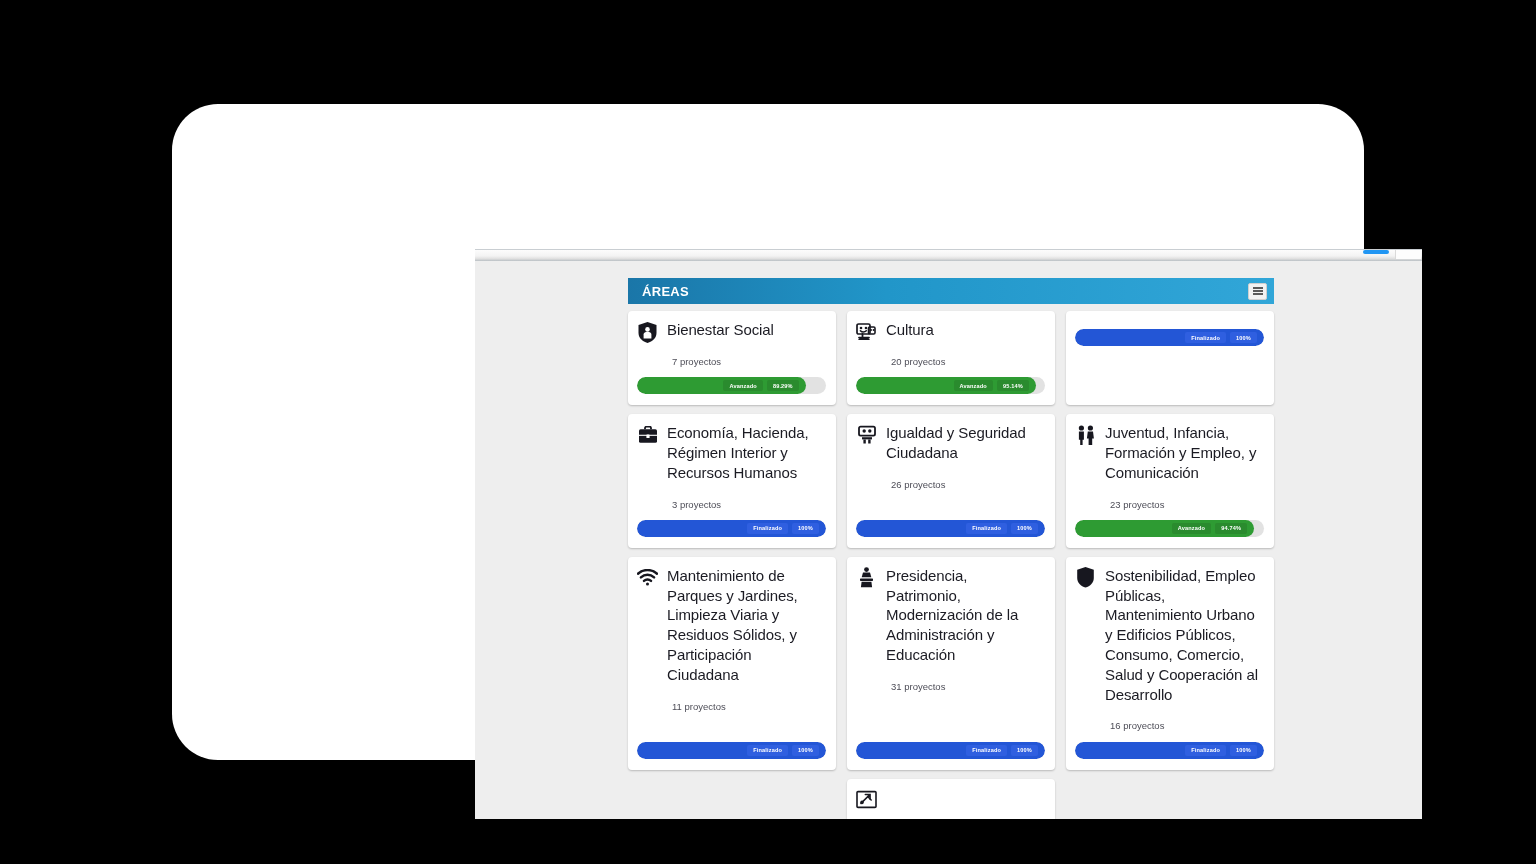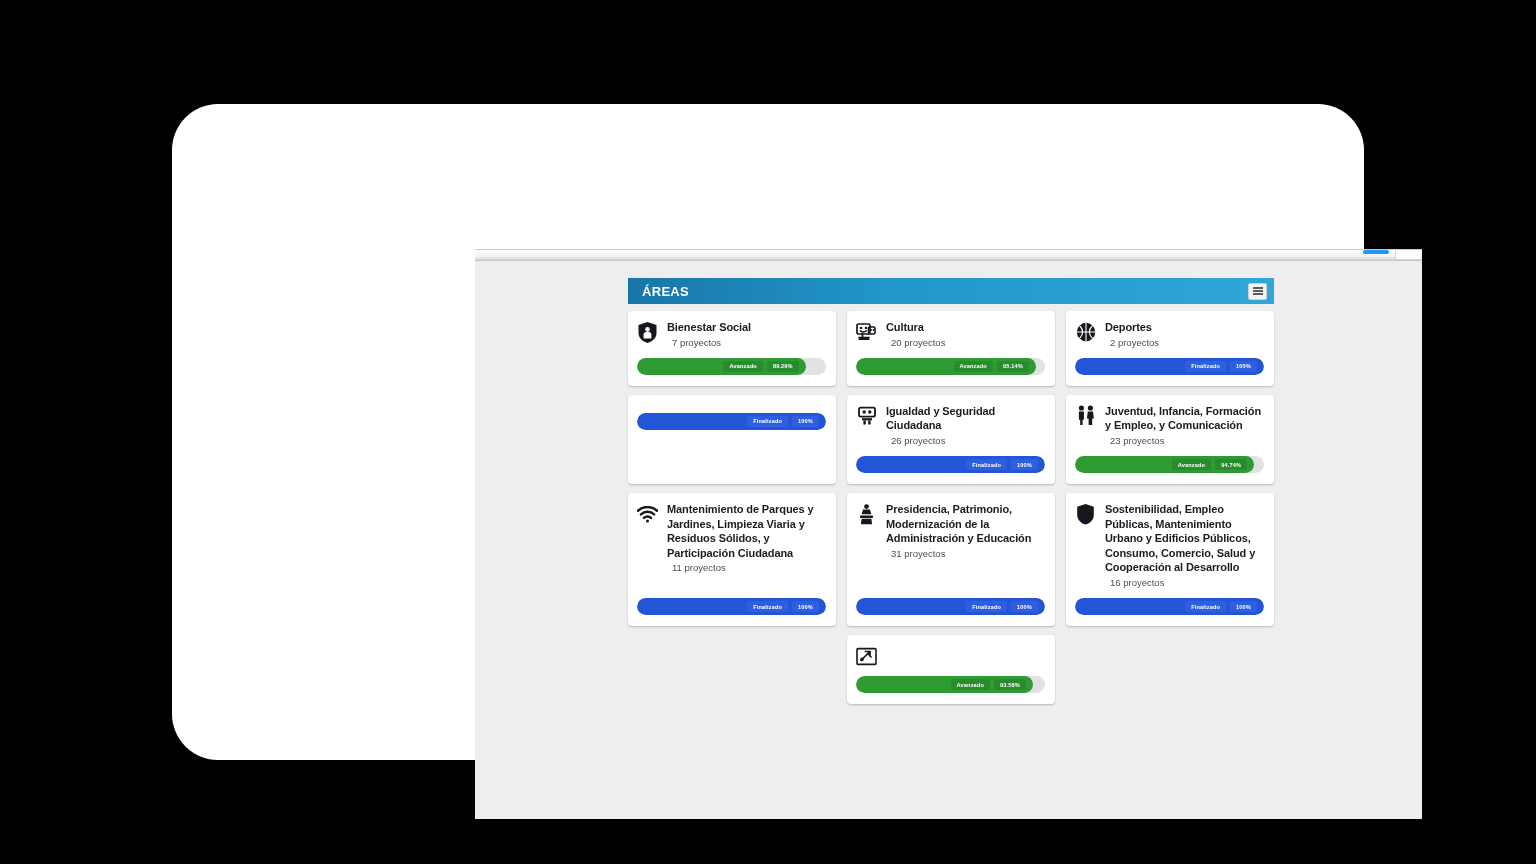--- a/index.html
+++ b/index.html
@@ -106,30 +106,30 @@
   .card-top { display: flex; gap: 9px; align-items: flex-start; flex: 1; }
   .card-icon {
     width: 21px; min-width: 21px; height: 22px;
     display: flex; align-items: center; justify-content: center;
     color: #1c1c24;
     margin-top: 1px;
   }
   .card-icon svg { display:block; }
   .card-text { flex: 1; min-width: 0; }
   .card-title {
-    font-size: 11px;
-    font-weight: bold;
+    font-size: 15px;
+    font-weight: normal;
     color: #1b1b23;
     line-height: 1.32;
     letter-spacing: -.1px;
   }
   .card-count {
     font-size: 9.5px;
     color: #4d4d57;
-    margin-top: 2px;
+    margin-top: 16px;
     padding-left: 5px;
     line-height: 1.3;
   }
 
   
   .progress-wrap {
     margin-top: 9px;
     height: 17px;
     background: #e2e2e2;
     border-radius: 9px;
@@ -229,42 +229,44 @@
                 </div>
               </div>
               <div class="progress-wrap">
                 <div class="progress-fill green" style="width: 95.14%;">
                   <span class="pill">Avanzado</span>
                   <span class="pill">95.14%</span>
                 </div>
               </div>
             </div>
             <div class="area-card">
-              <div class="card-top">
-                <div class="card-icon">
-                  <svg width="20" height="20" viewBox="0 0 20 20">
-                    <circle cx="10" cy="10" r="9.2" fill="#17171f"></circle>
-                    <path d="M10 .8v18.4M.8 10h18.4M3.5 3.5c4 4.2 4 9 0 13M16.5 3.5c-4 4.2-4 9 0 13" stroke="#fff" stroke-width="1.1" fill="none"></path>
-                  </svg>
-                </div>
-                <div class="card-text">
-                  <div class="card-title">Deportes</div>
-                  <div class="card-count">2 proyectos</div>
-                </div>
-              </div>
               <div class="progress-wrap">
                 <div class="progress-fill blue" style="width: 100%;">
                   <span class="pill">Finalizado</span>
                   <span class="pill">100%</span>
                 </div>
               </div>
             </div>
           </div>
           <div class="row">
             <div class="area-card">
+              <div class="card-top">
+                <div class="card-icon">
+                  <svg width="20" height="19" viewBox="0 0 20 19">
+                    <path d="M7 3.2V2.1C7 1.3 7.6.7 8.4.7h3.2c.8 0 1.4.6 1.4 1.4v1.1" fill="none" stroke="#17171f" stroke-width="1.8"></path>
+                    <rect x="1" y="3.2" width="18" height="13.6" rx="1.6" fill="#17171f"></rect>
+                    <rect x="8.4" y="8.4" width="3.2" height="3.6" rx=".6" fill="#fff"></rect>
+                    <path d="M1 9.3h18" stroke="#fff" stroke-width="1.1"></path>
+                  </svg>
+                </div>
+                <div class="card-text">
+                  <div class="card-title">Economía, Hacienda, Régimen Interior y Recursos Humanos</div>
+                  <div class="card-count">3 proyectos</div>
+                </div>
+              </div>
               <div class="progress-wrap">
                 <div class="progress-fill blue" style="width: 100%;">
                   <span class="pill">Finalizado</span>
                   <span class="pill">100%</span>
                 </div>
               </div>
             </div>
             <div class="area-card">
               <div class="card-top">
                 <div class="card-icon">

